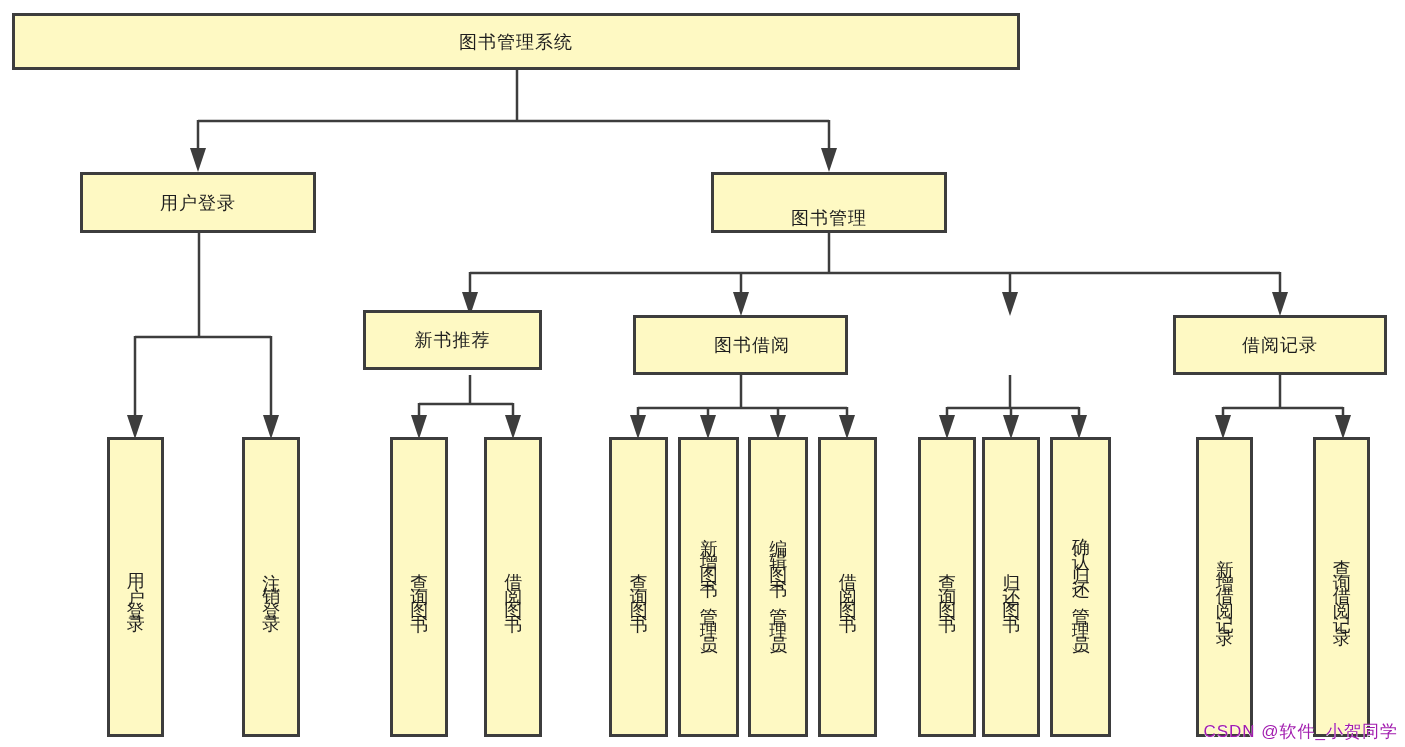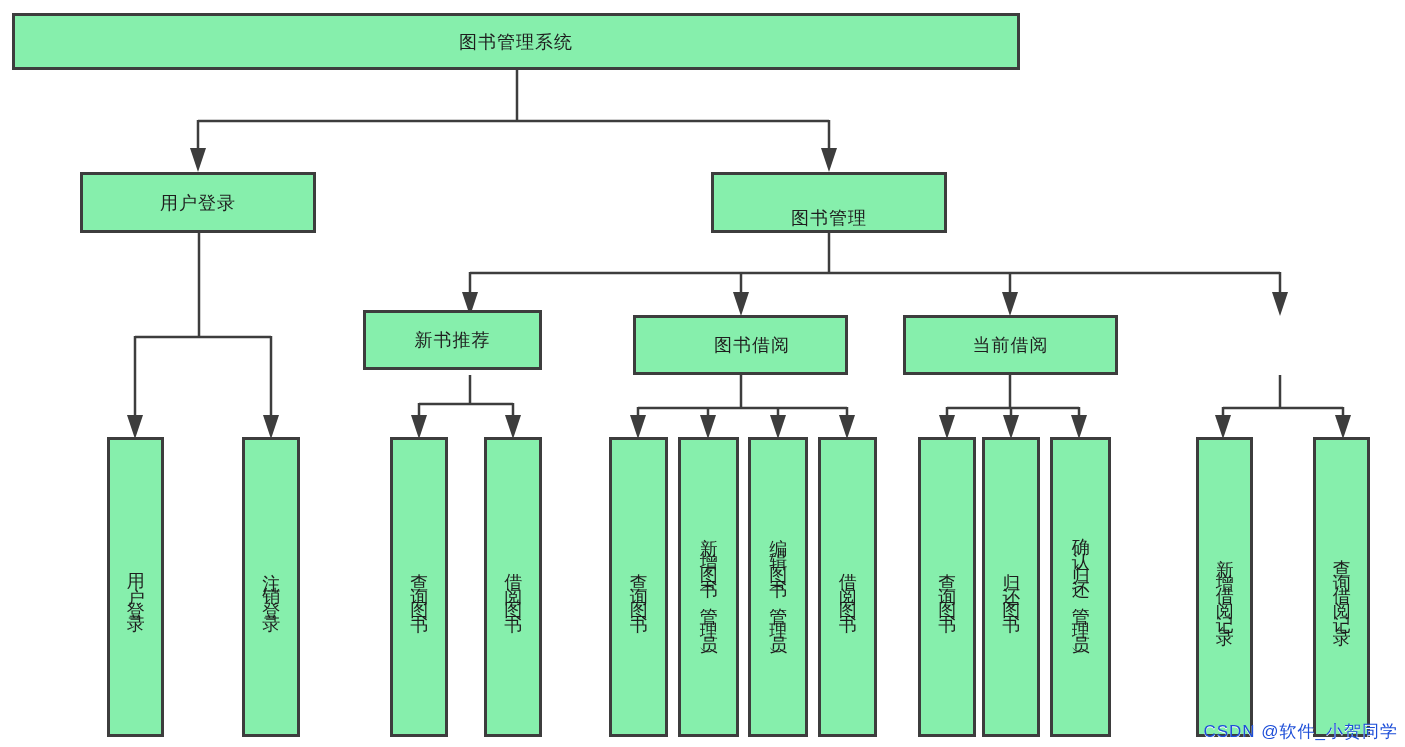--- a/index.html
+++ b/index.html
@@ -14,42 +14,42 @@
   svg.connectors {
     position: absolute;
     left: 0; top: 0;
     width: 1405px; height: 747px;
     z-index: 1;
   }
   .node {
     position: absolute;
     box-sizing: border-box;
     border: 3px solid #3d3d3d;
-    background: #86efac;
+    background: #fef9c3;
     color: #1e1e1e;
     display: flex;
     align-items: center;
     justify-content: center;
     font-size: 18px;
     z-index: 2;
     letter-spacing: 1px;
   }
   .leaf span {
     writing-mode: vertical-rl;
     text-orientation: mixed;
     letter-spacing: 14px;
     line-height: 1.35;
     white-space: nowrap;
   }
   .watermark {
     position: absolute;
     right: 7px;
     bottom: 4px;
     font-size: 17px;
-    color: #1d4ed8;
+    color: #a21caf;
     letter-spacing: 1px;
     z-index: 6;
     text-shadow: 0 1px 0 #ffffff;
   }
 </style>
 </head>
 <body>
 
 <div class="stage">
 
@@ -129,22 +129,22 @@
   <div class="node" style="left:711px; top:172px; width:236px; height:61px;align-items:flex-end;">
     <span>图书管理</span>
   </div>
 
   <div class="node" style="left:363px; top:310px; width:179px; height:60px;">
     <span>新书推荐</span>
   </div>
   <div class="node" style="left:633px; top:315px; width:215px; height:60px;padding-left:23px;">
     <span>图书借阅</span>
   </div>
-  <div class="node" style="left:903px; top:315px; width:215px; height:60px;">
-    <span>当前借阅</span>
+  <div class="node" style="left:1173px; top:315px; width:214px; height:60px;">
+    <span>借阅记录</span>
   </div>
 
   <div class="node leaf" style="left:107px; top:437px; width:57px; height:300px;">
     <span>用户登录</span>
   </div>
   <div class="node leaf" style="left:242px; top:437px; width:58px; height:300px;">
     <span>注销登录</span>
   </div>
 
   <div class="node leaf" style="left:390px; top:437px; width:58px; height:300px;">

